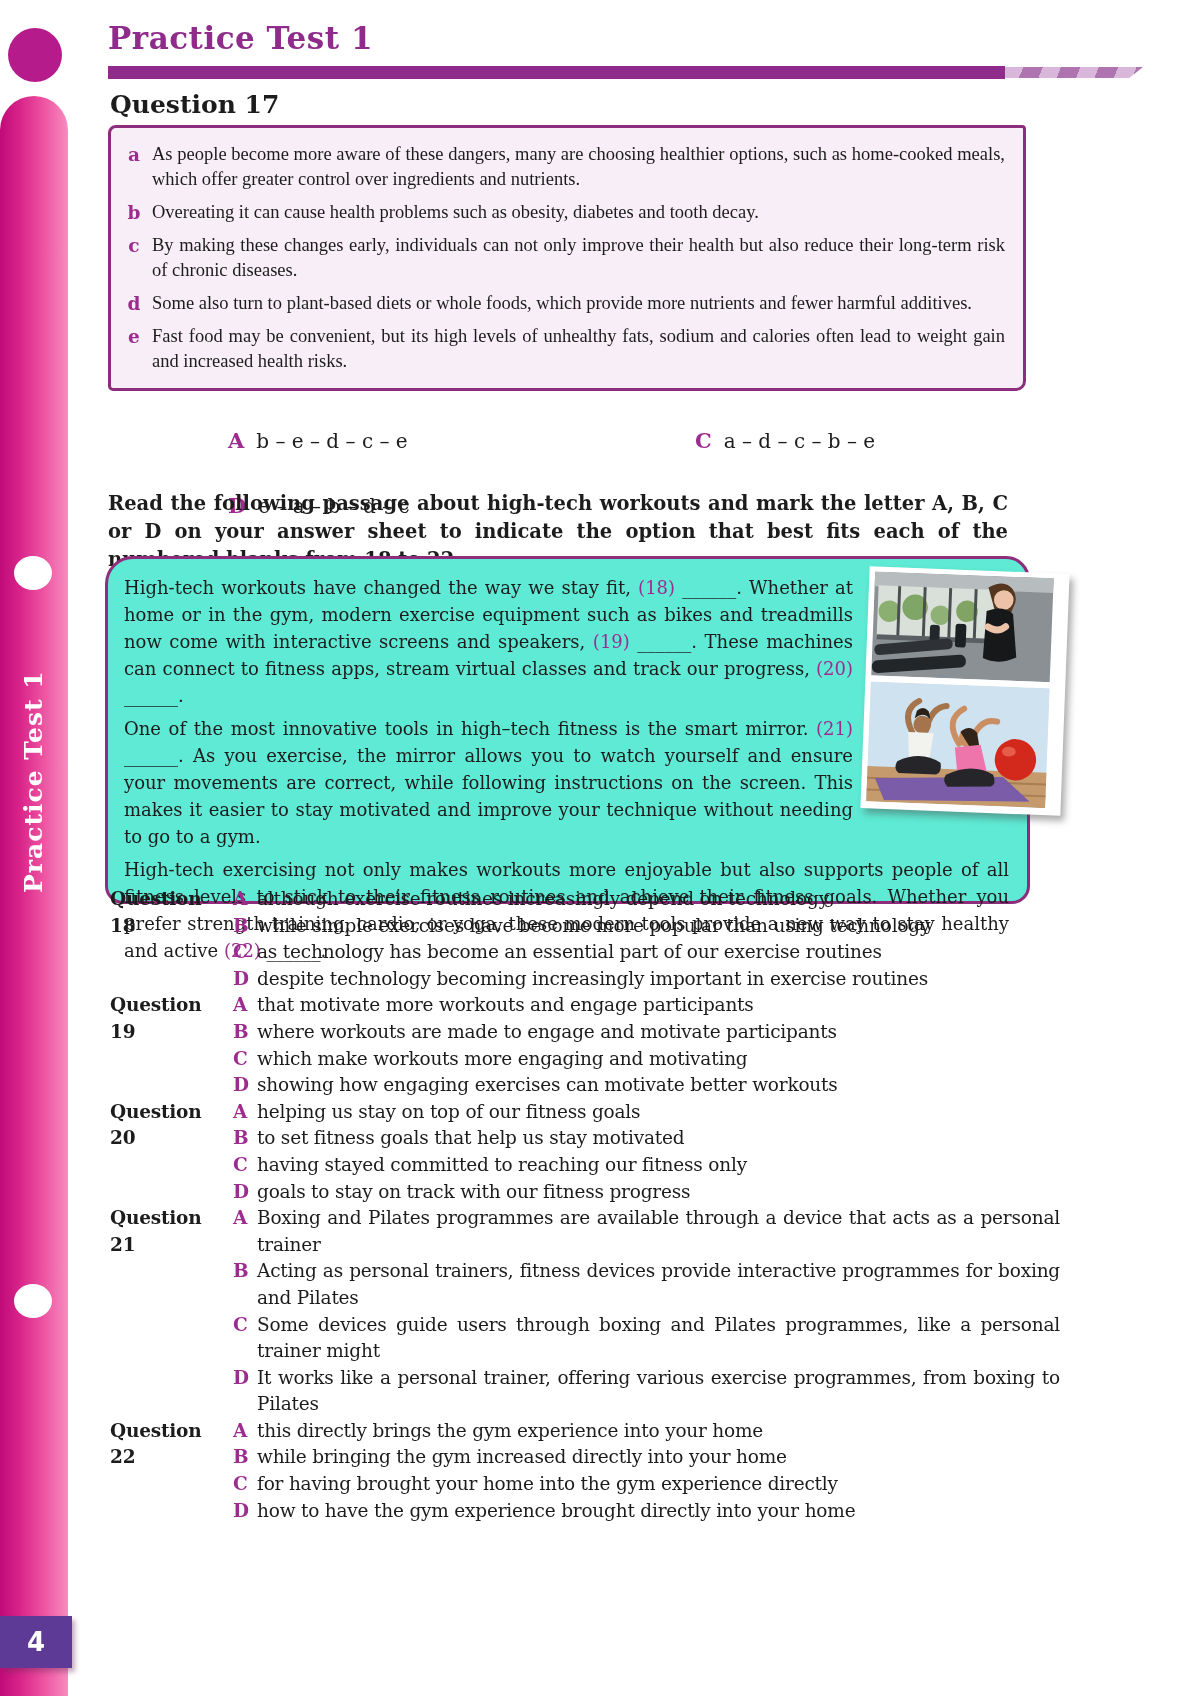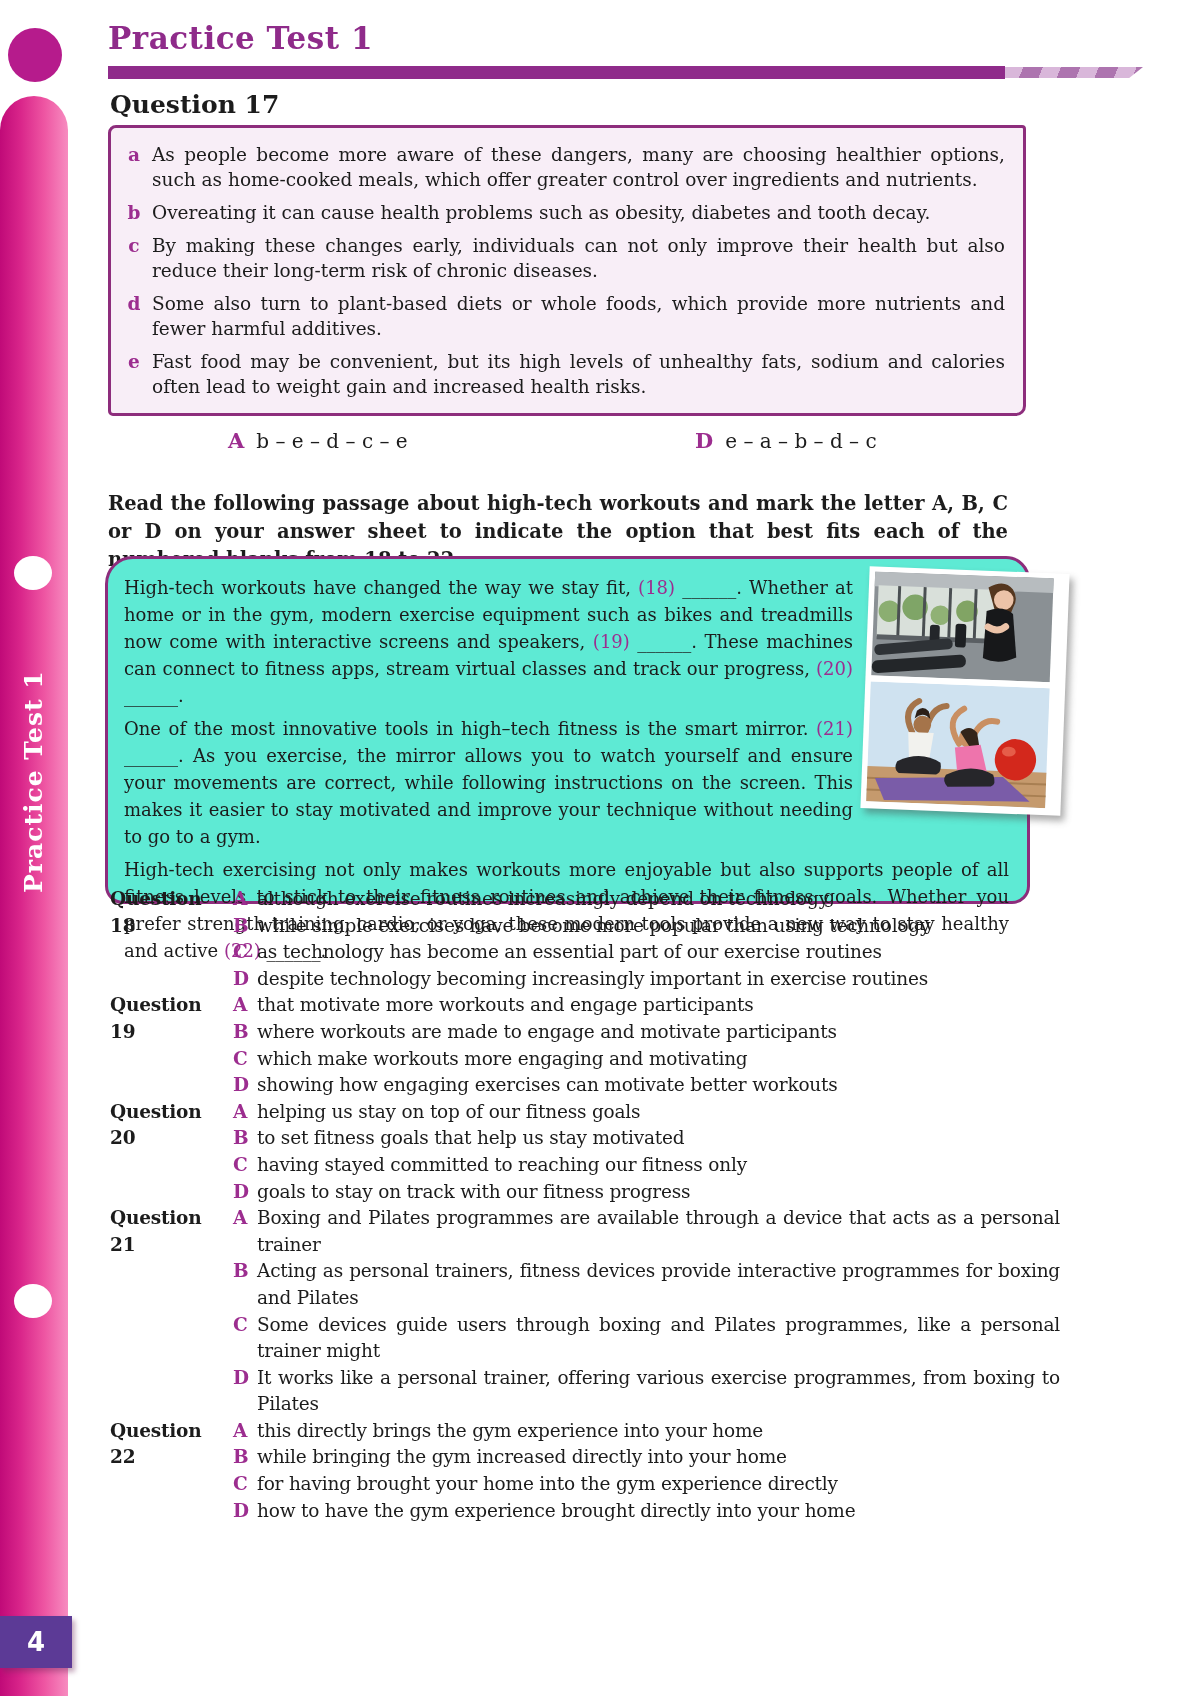--- a/index.html
+++ b/index.html
@@ -46,21 +46,21 @@
   
   .q17-label{position:absolute;left:110px;top:90px;font-size:25px;font-weight:bold;}
   .box1{
     position:absolute;left:108px;top:125px;width:918px;box-sizing:border-box;
     background:#f8eef7;border:3px solid #8d2d7c;border-radius:8px 4px 10px 5px;
     padding:14px 18px 6px 12px;
   }
   .box1 .item{display:flex;margin-bottom:8px;font-size:18.5px;line-height:25px;}
   .letter-accent{color:#9c2d8f;font-weight:bold;}
   .box1 .item .ltr{flex:0 0 22px;text-align:center;margin-right:7px;}
-  .box1 .item .txt{flex:1;text-align:justify;}
+  .box1 .item .txt{flex:1;text-align:justify;font-family:Liberation Serif, serif;}
   .choices{
     position:absolute;left:108px;top:428px;width:900px;
     display:grid;grid-template-columns:427px 1fr;row-gap:5px;font-size:20px;gap:40px;
   }
   .choice{padding-left:120px;white-space:nowrap;}
   .choice .ltr{margin-right:12px;font-size:21px;}
   
   .instruction{
     position:absolute;left:108px;top:490px;width:900px;margin:0;
     font-weight:bold;font-size:19.5px;line-height:28px;text-align:justify;
@@ -131,20 +131,23 @@
   </div>
   <div class="item">
     <span class="ltr letter-accent">e</span>
     <span class="txt">Fast food may be convenient, but its high levels of unhealthy fats, sodium and calories often lead to weight gain and increased health risks.</span>
   </div>
 </div>
 
 <div class="choices">
   <div class="choice">
     <span class="ltr letter-accent">A</span><span>b – e – d – c – e</span>
+  </div>
+  <div class="choice">
+    <span class="ltr letter-accent">C</span><span>a – d – c – b – e</span>
   </div>
   <div class="choice">
     <span class="ltr letter-accent">D</span><span>e – a – b – d – c</span>
   </div>
 </div>
 
 <p class="instruction">Read the following passage about high-tech workouts and mark the letter A, B, C or D on your answer sheet to indicate the option that best fits each of the numbered blanks from 18 to 22.</p>
 
 <div class="passage-box">
   <div class="photo-stack">

